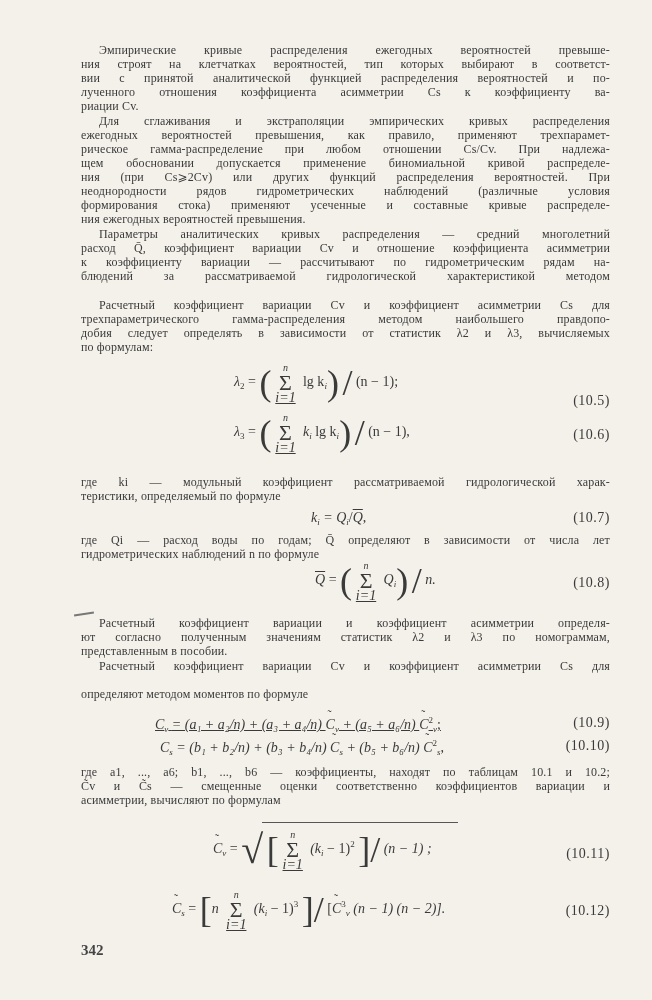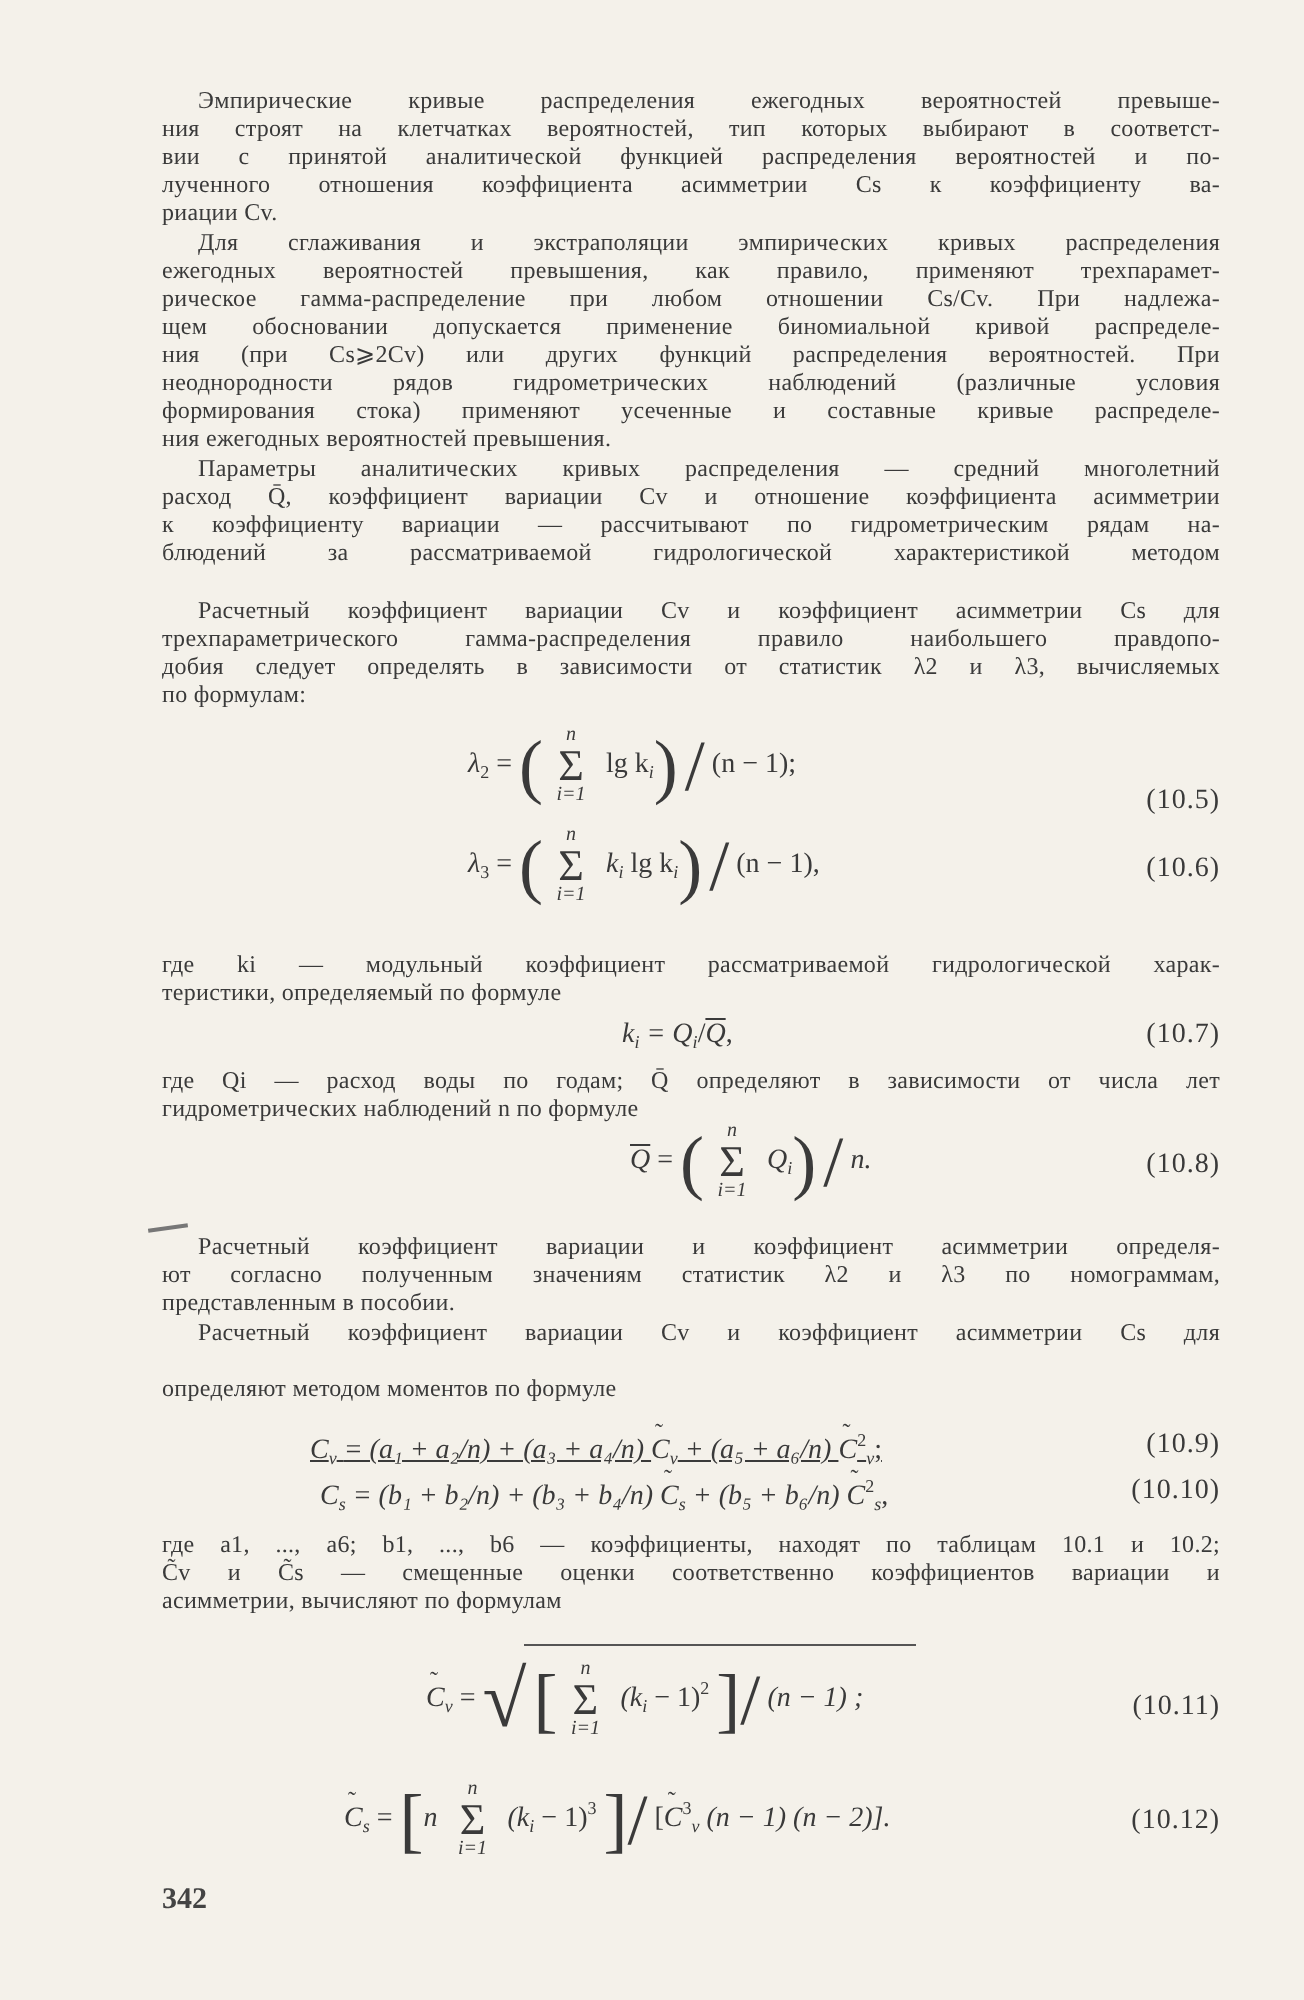--- a/index.html
+++ b/index.html
@@ -24,21 +24,21 @@
     position:absolute; font-size:14px; white-space:nowrap;
     font-family:"Liberation Serif", "DejaVu Serif", serif;
   }
   .eqnum {
     position:absolute; left:540px; width:70px; text-align:right;
     font-size:14px; letter-spacing:0.5px;
   }
   .sum { display:inline-block; position:relative; text-align:center; vertical-align:middle; width:28px; }
   .sum .top { display:block; font-size:10px; font-style:italic; line-height:10px; }
   .sum .sig { display:block; font-size:22px; line-height:20px; }
-  .sum .bot { display:block; font-size:10px; font-style:italic; line-height:10px; }
+  .sum .bot { display:block; font-size:14px; font-style:italic; line-height:10px;text-decoration:underline; }
   .big { font-size:36px; vertical-align:middle; font-weight:100; line-height:30px; }
   .big2 { font-size:40px; vertical-align:middle; line-height:30px; }
   .sub { font-size:9px; vertical-align:-3px; }
   .sup { font-size:9px; vertical-align:6px; }
   .tilde { position:relative; display:inline-block; }
   .tilde::before { content:"\02DC"; position:absolute; left:2px; top:-9px; font-size:12px; font-style:normal; }
   .ol { text-decoration:overline; }
   .pagenum { position:absolute; left:81px; top:942px; font-size:15px; font-weight:bold; color:#444; }
   .mark { position:absolute; left:74px; top:613px; width:20px; height:2px; background:#777; transform:rotate(-8deg); }
   .sqrt-line { position:absolute; height:1px; background:#555; }
@@ -62,21 +62,21 @@
   <div class="line" style="top:198px">формирования стока) применяют усеченные и составные кривые распределе-</div>
   <div class="line" style="top:184px">неоднородности рядов гидрометрических наблюдений (различные условия</div>
   <div class="line last" style="top:212px">ния ежегодных вероятностей превышения.</div>
 
   <div class="line indent" style="top:227px">Параметры аналитических кривых распределения — средний многолетний</div>
   <div class="line" style="top:241px">расход Q̄, коэффициент вариации Cv и отношение коэффициента асимметрии</div>
   <div class="line" style="top:255px">к коэффициенту вариации — рассчитывают по гидрометрическим рядам на-</div>
   <div class="line" style="top:269px">блюдений за рассматриваемой гидрологической характеристикой методом</div>
 
   <div class="line indent" style="top:298px">Расчетный коэффициент вариации Cv и коэффициент асимметрии Cs для</div>
-  <div class="line" style="top:312px">трехпараметрического гамма-распределения правило наибольшего правдопо-</div>
+  <div class="line" style="top:312px">трехпараметрического гамма-распределения методом наибольшего правдопо-</div>
   <div class="line" style="top:326px">добия следует определять в зависимости от статистик λ2 и λ3, вычисляемых</div>
   <div class="line last" style="top:340px">по формулам:</div>
 
   <div class="formula" style="left:234px; top:363px;">
     <i>λ</i><span class="sub">2</span>
     <span>=</span>
     <span class="big">(</span><span class="sum"><span class="top">n</span><span class="sig">Σ</span><span class="bot">i=1</span></span>
     <span>lg k</span><span class="sub it">i</span><span class="big">)</span>
     <span class="big">/</span>
     <span>(n − 1);</span>

